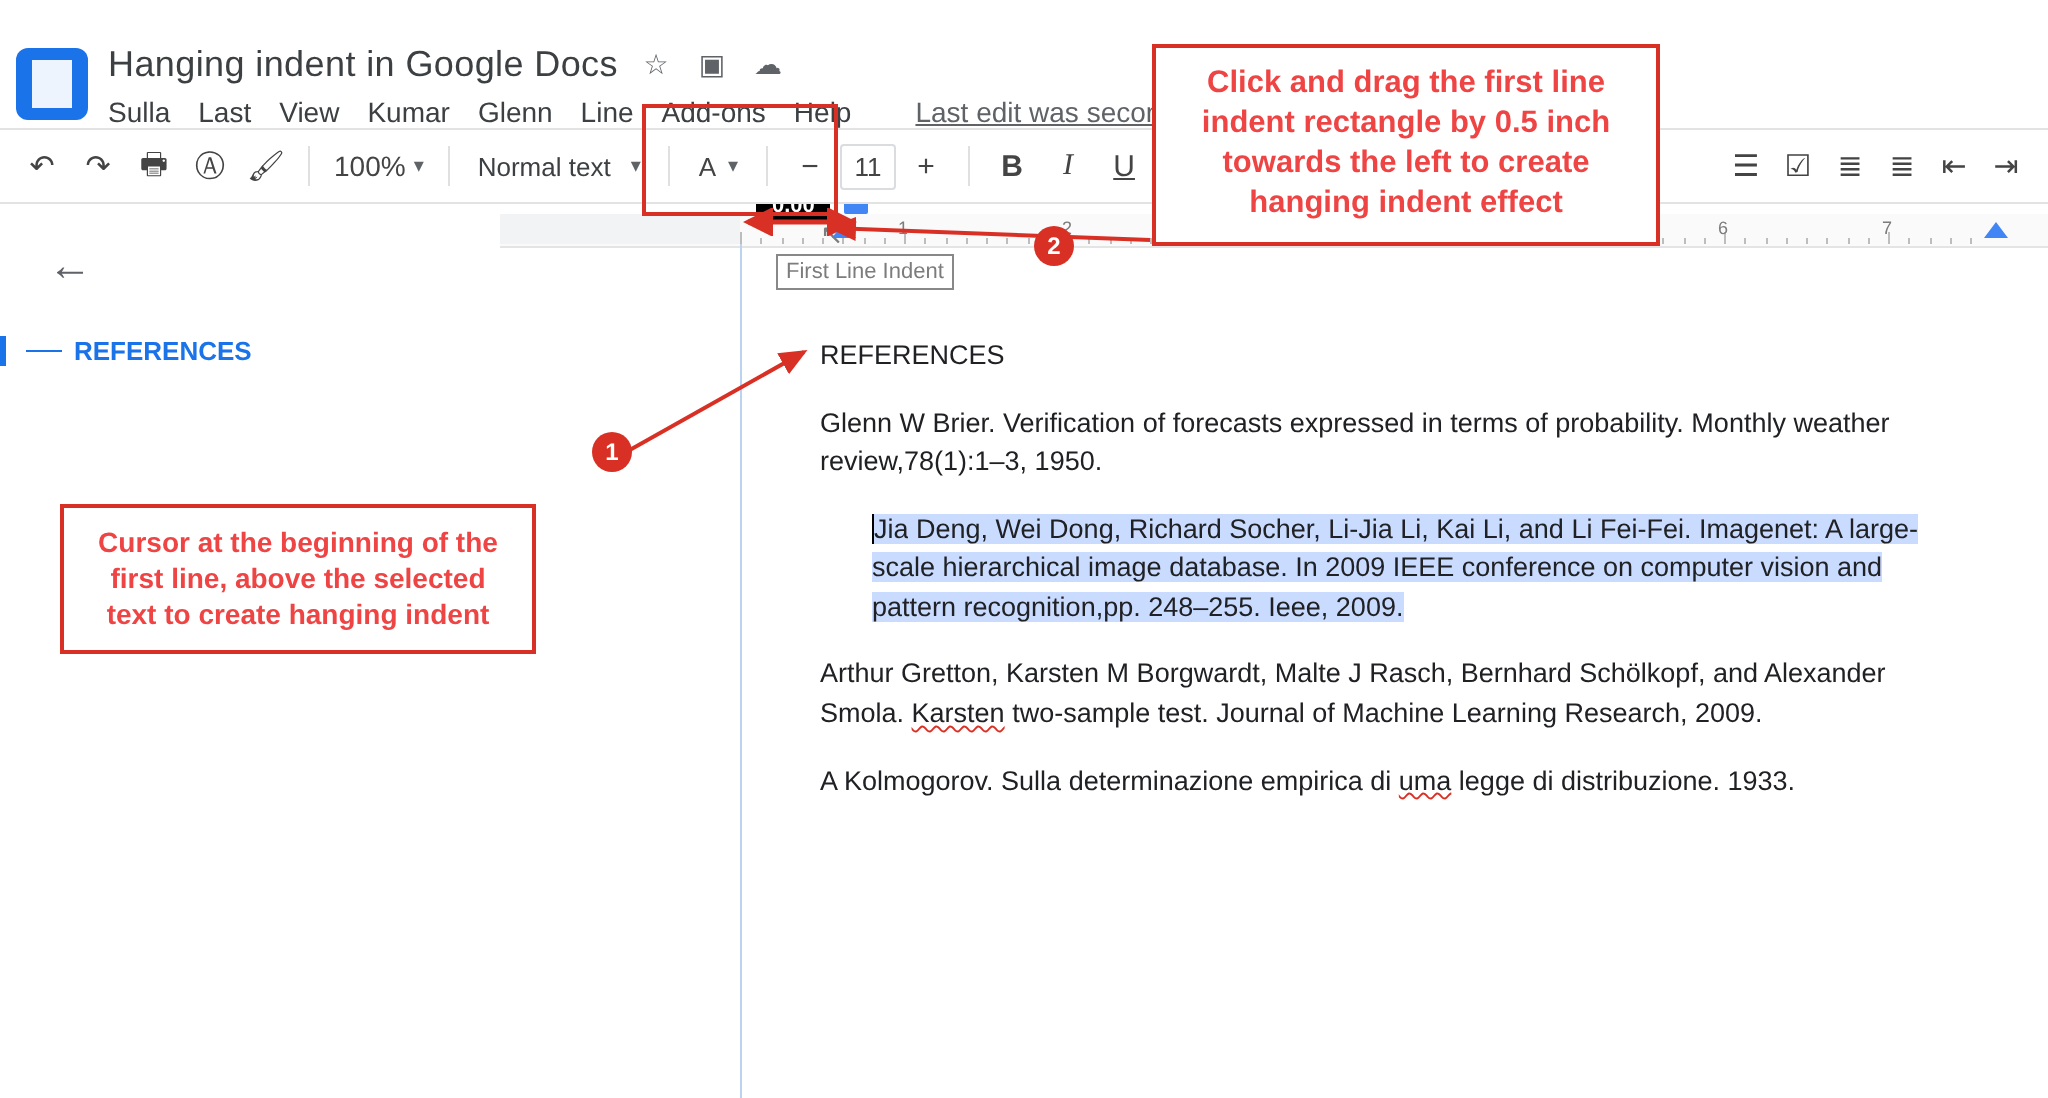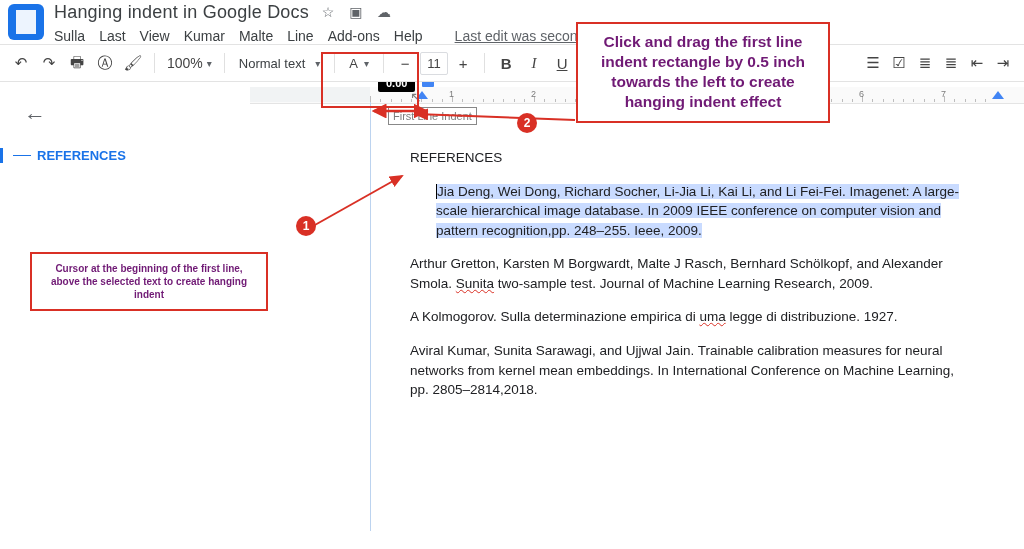--- a/index.html
+++ b/index.html
@@ -1,18 +1,18 @@
 <!DOCTYPE html>
 <html><head>
 <meta charset="utf-8">
 <style>
   html,body{margin:0;padding:0;font-family:Arial,Helvetica,sans-serif;background:#fff;color:#202124;font-size:14px;overflow:hidden}
   body{width:1024px;height:549px;position:relative}
   
-  .top{display:flex;align-items:flex-start;padding:0 10px 0 6px}
+  .top{display:flex;align-items:flex-start;padding:20px 10px 0 6px}
   .logo{width:36px;height:36px;background:#1a73e8;border-radius:6px;margin:4px 10px 0 2px;position:relative}
   .logo:after{content:"";position:absolute;inset:6px 8px;background:#fff;clip-path:polygon(0 0,100% 0,100% 100%,0 100%,0 0,0 10%,78% 10%,78% 32%,0 32%,0 42%,78% 42%,78% 64%,0 64%,0 74%,78% 74%,78% 100%,0 100%);opacity:.92}
   .title-area{flex:1}
   .title-row{display:flex;align-items:center;gap:10px;height:24px}
   .doc-title{font-size:18px;letter-spacing:.2px;color:#3c4043}
   .tiny-icon{width:18px;height:18px;display:inline-flex;align-items:center;justify-content:center;color:#5f6368}
   .menus{display:flex;gap:14px;margin-top:4px;font-size:14px;color:#3c4043;align-items:center}
   .menus span{cursor:pointer}
   .last-edit{margin-left:18px;color:#5f6368;text-decoration:underline;font-size:14px;cursor:pointer}
   
@@ -51,22 +51,22 @@
   
   .page-col{position:absolute;left:120px;right:24px;top:20px;bottom:0}
   .left-margin{position:absolute;left:0;top:0;bottom:0;width:1px;border-left:1px solid #bcd3ef}
   .page{position:absolute;left:40px;right:40px;top:46px;font-size:13.5px;line-height:1.45;font-family:Arial}
   .page p{margin:0 0 14px 0}
   .page .wavy{text-decoration:underline wavy #d93025;text-decoration-thickness:1px}
   .indented{margin-left:26px!important}
   .sel{background:#c9dbff}
   .caret{display:inline-block;width:0;border-left:1.5px solid #000;height:15px;vertical-align:-3px}
   
-  .callout{position:absolute;border:2px solid #d93025;background:#fff;padding:8px 12px;color:#701a75;font-weight:700;text-align:center;z-index:40}
-  .callout.c1{left:30px;top:252px;width:210px;font-size:10px;line-height:1.3}
+  .callout{position:absolute;border:2px solid #d93025;background:#fff;padding:8px 12px;color:#ef4444;font-weight:700;text-align:center;z-index:40}
+  .callout.c1{left:30px;top:252px;width:210px;font-size:14px;line-height:1.3}
   .callout.c2{left:576px;top:22px;width:226px;font-size:15.5px;line-height:1.3}
   .redbox{position:absolute;border:2.5px solid #d93025;z-index:30}
   .redbox.b1{left:321px;top:52px;width:94px;height:52px}
   .step{position:absolute;width:20px;height:20px;border-radius:50%;background:#d93025;color:#fff;font-size:12px;font-weight:700;display:flex;align-items:center;justify-content:center;z-index:41}
   
   svg.aline{position:absolute;z-index:34;pointer-events:none}
   .chev{font-size:10px;color:#5f6368}
 </style>
 </head>
 <body>
@@ -78,21 +78,21 @@
       <span class="doc-title">Hanging indent in Google Docs</span>
       <span class="tiny-icon">☆</span>
       <span class="tiny-icon">▣</span>
       <span class="tiny-icon">☁</span>
     </div>
     <div class="menus">
       <span>Sulla</span>
       <span>Last</span>
       <span>View</span>
       <span>Kumar</span>
-      <span>Malte</span>
+      <span>Glenn</span>
       <span>Line</span>
       <span>Add-ons</span>
       <span>Help</span>
       <span class="last-edit">Last edit was seconds ago</span>
     </div>
   </div>
 </div>
 
 <div class="toolbar">
   <span class="tb">↶</span>
@@ -222,24 +222,24 @@
           <div class="tick sm" style="left: 594.5px;"></div>
           <div class="tick sm" style="left: 604.75px;"></div>
           <div class="tick sm" style="left: 615px;"></div>
         </div>
     </div>
 
     <div class="page-col">
       <div class="left-margin"></div>
       <div class="page">
         <p>REFERENCES</p>
+        <p>Glenn W Brier. Verification of forecasts expressed in terms of probability. Monthly weather review,78(1):1–3, 1950.</p>
         <p class="indented"><span class="caret"></span><span class="sel">Jia</span><span class="sel"> Deng, Wei Dong, Richard Socher, Li-Jia Li, Kai Li, and Li Fei-Fei. Imagenet: A large-scale hierarchical image database. In 2009 IEEE conference on computer vision and pattern recognition,pp. 248–255. Ieee, 2009.</span></p>
-        <p><span>Arthur Gretton, Karsten M Borgwardt, Malte J Rasch, Bernhard Schölkopf, and Alexander Smola. </span><span class="wavy">Sunita</span><span> two-sample test. Journal of Machine Learning Research, 2009.</span></p>
-        <p><span>A Kolmogorov. Sulla determinazione empirica di </span><span class="wavy">uma</span><span> legge di distribuzione. 1927.</span></p>
-        <p>Aviral Kumar, Sunita Sarawagi, and Ujjwal Jain. Trainable calibration measures for neural networks from kernel mean embeddings. In International Conference on Machine Learning, pp. 2805–2814,2018.</p>
+        <p><span>Arthur Gretton, Karsten M Borgwardt, Malte J Rasch, Bernhard Schölkopf, and Alexander Smola. </span><span class="wavy">Karsten</span><span> two-sample test. Journal of Machine Learning Research, 2009.</span></p>
+        <p><span>A Kolmogorov. Sulla determinazione empirica di </span><span class="wavy">uma</span><span> legge di distribuzione. 1933.</span></p>
       </div>
     </div>
   </div>
 </div>
 
 <div class="redbox b1"></div>
 
 <div class="callout c1">Cursor at the beginning of the first line, above the selected text to create hanging indent</div>
 <div class="callout c2">Click and drag the first line indent rectangle by 0.5 inch towards the left to create hanging indent effect</div>
 

